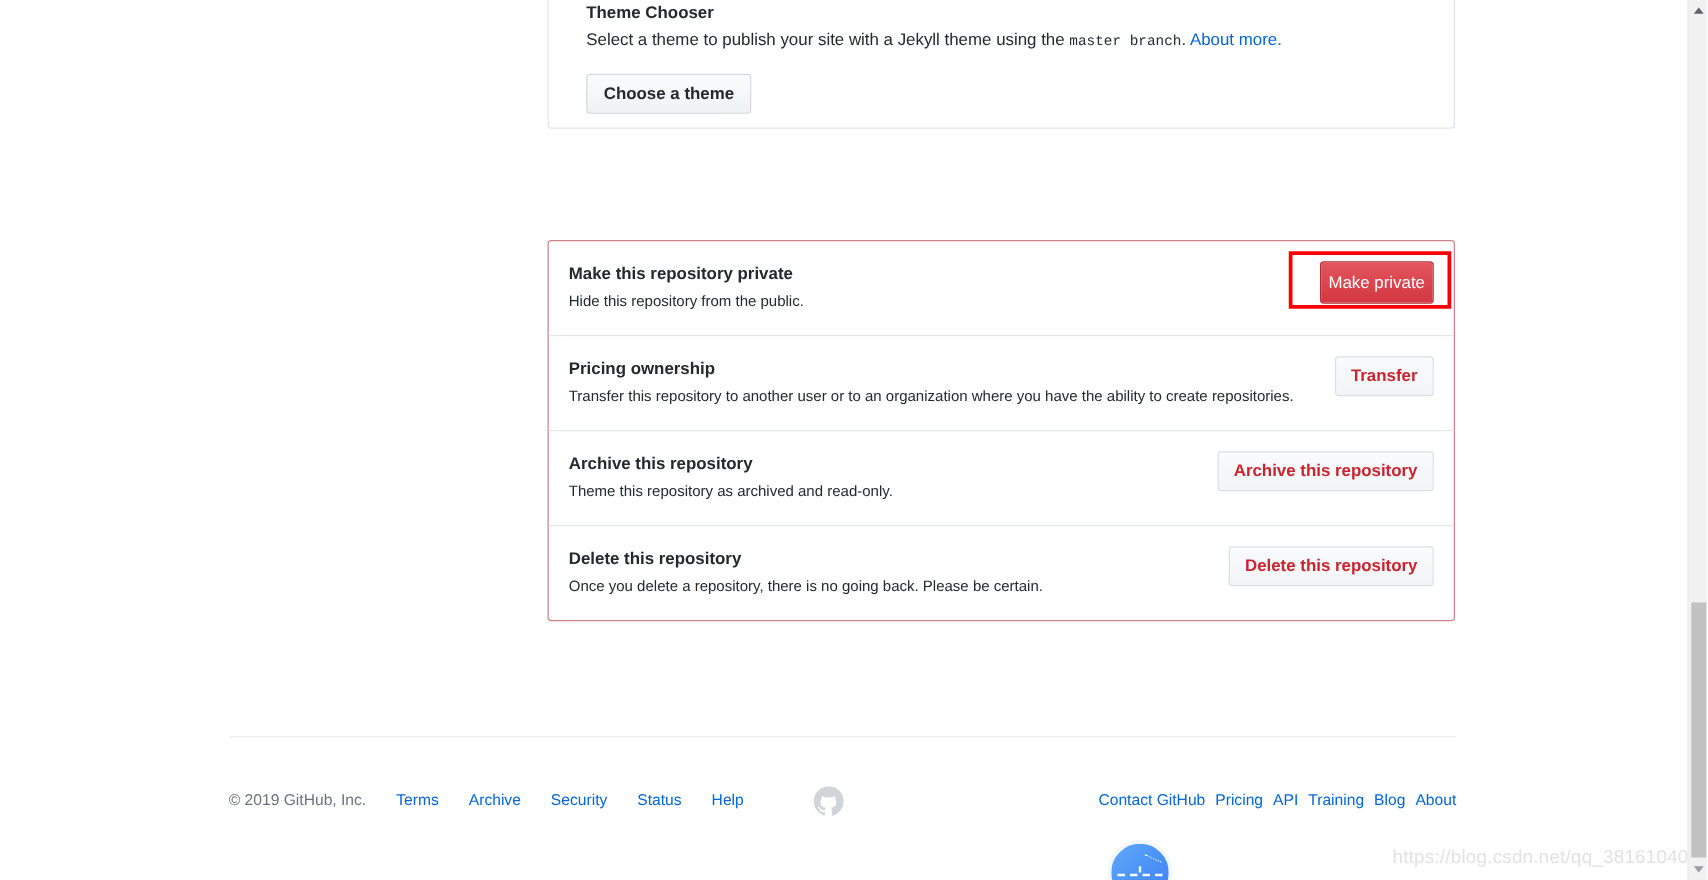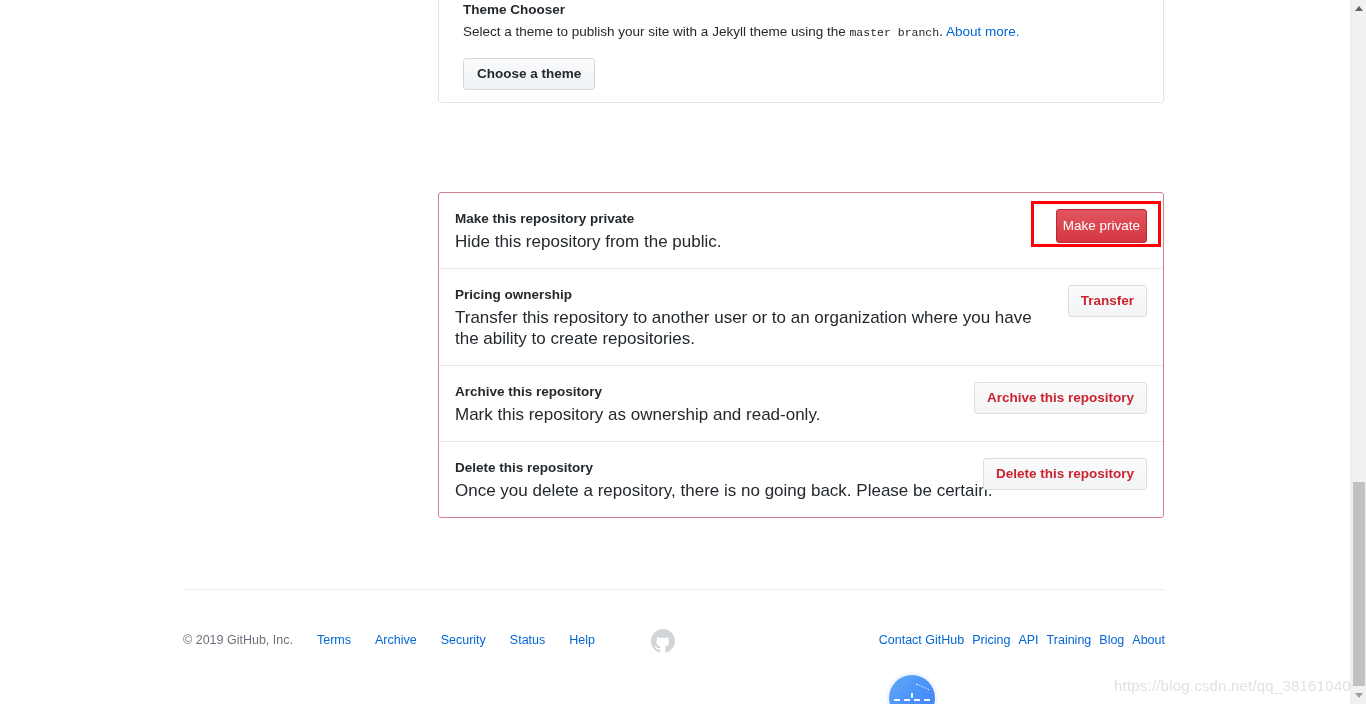--- a/index.html
+++ b/index.html
@@ -33,21 +33,21 @@
     top: -40px;
     width: 726px;
     height: 143px;
     box-sizing: border-box;
     background: #fff;
     border: 1px solid #e1e4e8;
     border-radius: 3px;
   }
   .theme-inner {
     position: absolute;
-    left: 24px;
+    left: 30px;
     top: 40px;
     right: 16px;
   }
   .theme-title {
     font-size: 13.5px;
     font-weight: 600;
     line-height: 18px;
     color: #24292e;
     margin: 0 0 3px 0;
   }
@@ -116,21 +116,21 @@
     padding-right: 20px;
   }
   .dz-row-title {
     font-size: 13.5px;
     font-weight: 600;
     line-height: 19px;
     color: #24292e;
     margin: 0 0 3px 0;
   }
   .dz-row-desc {
-    font-size: 17px;
+    font-size: 12px;
     line-height: 21px;
     color: #24292e;
     margin: 0;
   }
   .dz-btn-wrap {
     position: absolute;
     right: 16px;
     top: 16px;
   }
   .btn-danger-outline {
@@ -357,21 +357,21 @@
         <p class="dz-row-desc">Transfer this repository to another user or to an organization where you have the ability to create repositories.</p>
       </div>
       <div class="dz-btn-wrap">
         <button class="btn-danger-outline">Transfer</button>
       </div>
     </div>
 
     <div class="dz-row">
       <div class="dz-row-text">
         <div class="dz-row-title">Archive this repository</div>
-        <p class="dz-row-desc">Mark this repository as ownership and read-only.</p>
+        <p class="dz-row-desc">Theme this repository as archived and read-only.</p>
       </div>
       <div class="dz-btn-wrap">
         <button class="btn-danger-outline">Archive this repository</button>
       </div>
     </div>
 
     <div class="dz-row">
       <div class="dz-row-text">
         <div class="dz-row-title">Delete this repository</div>
         <p class="dz-row-desc">Once you delete a repository, there is no going back. Please be certain.</p>

